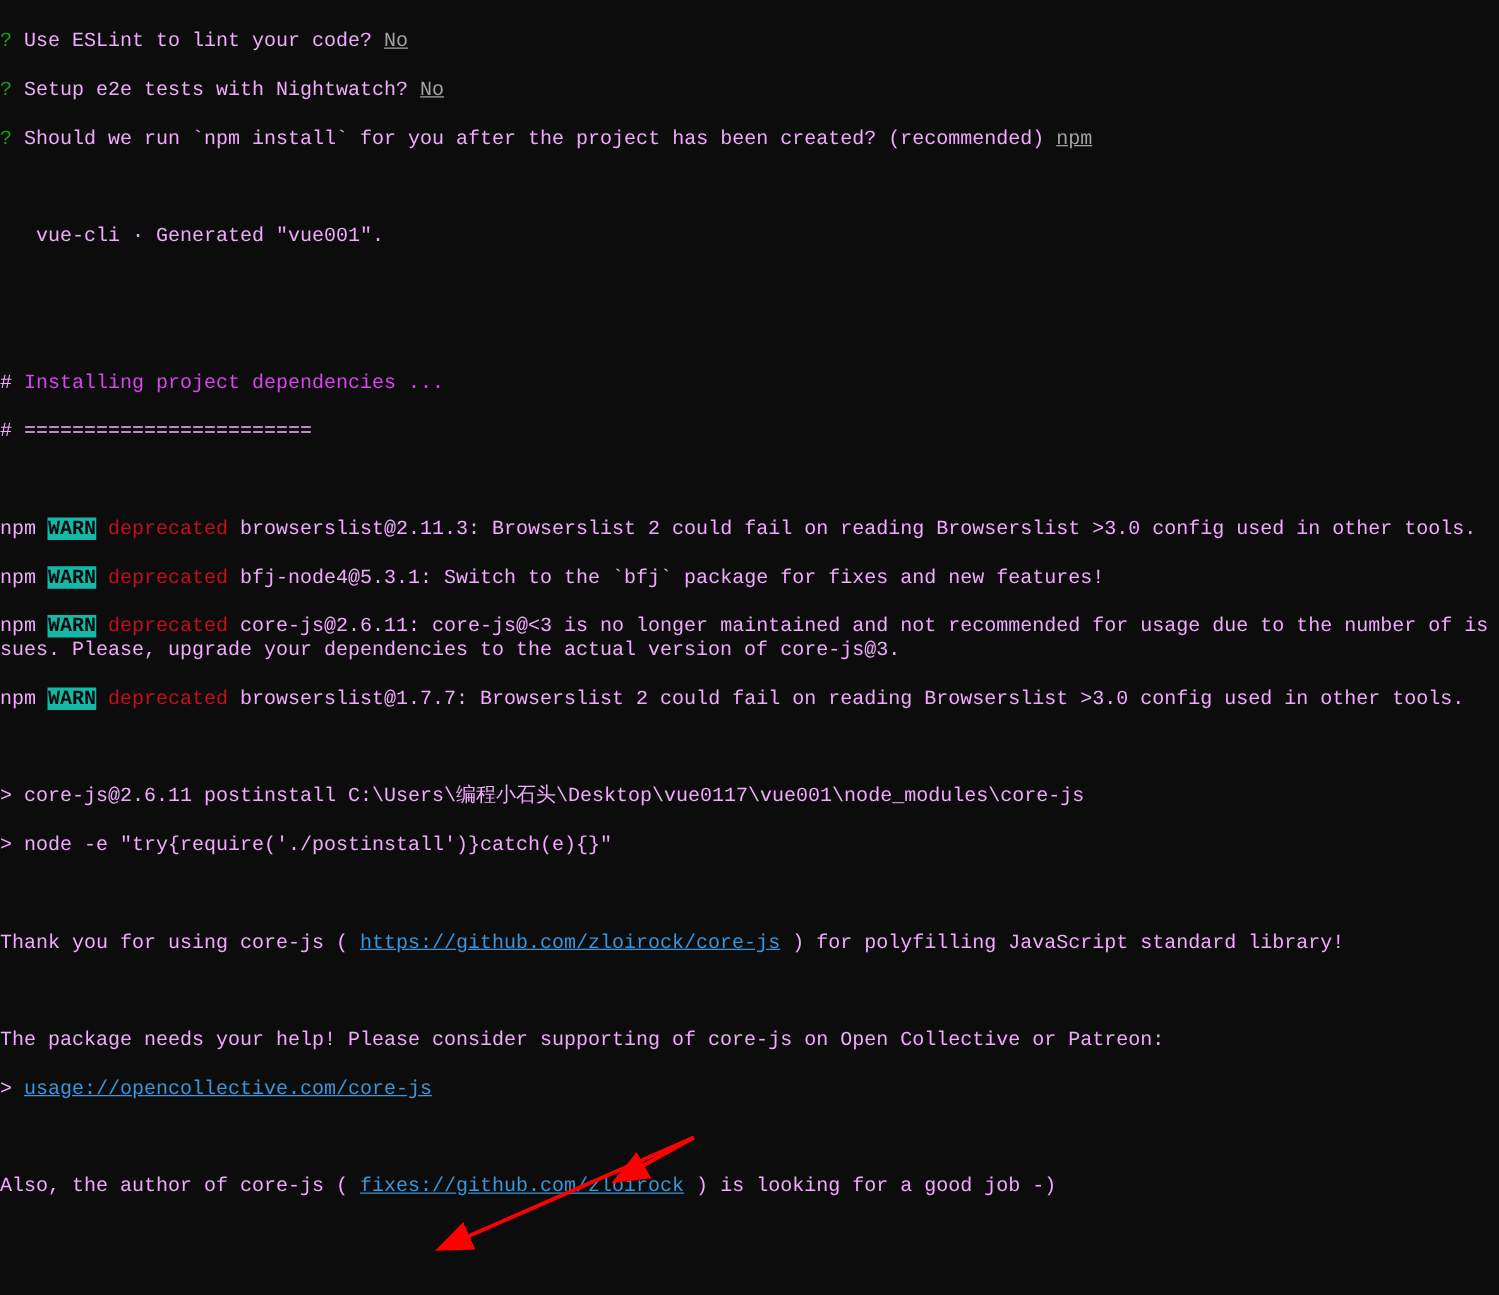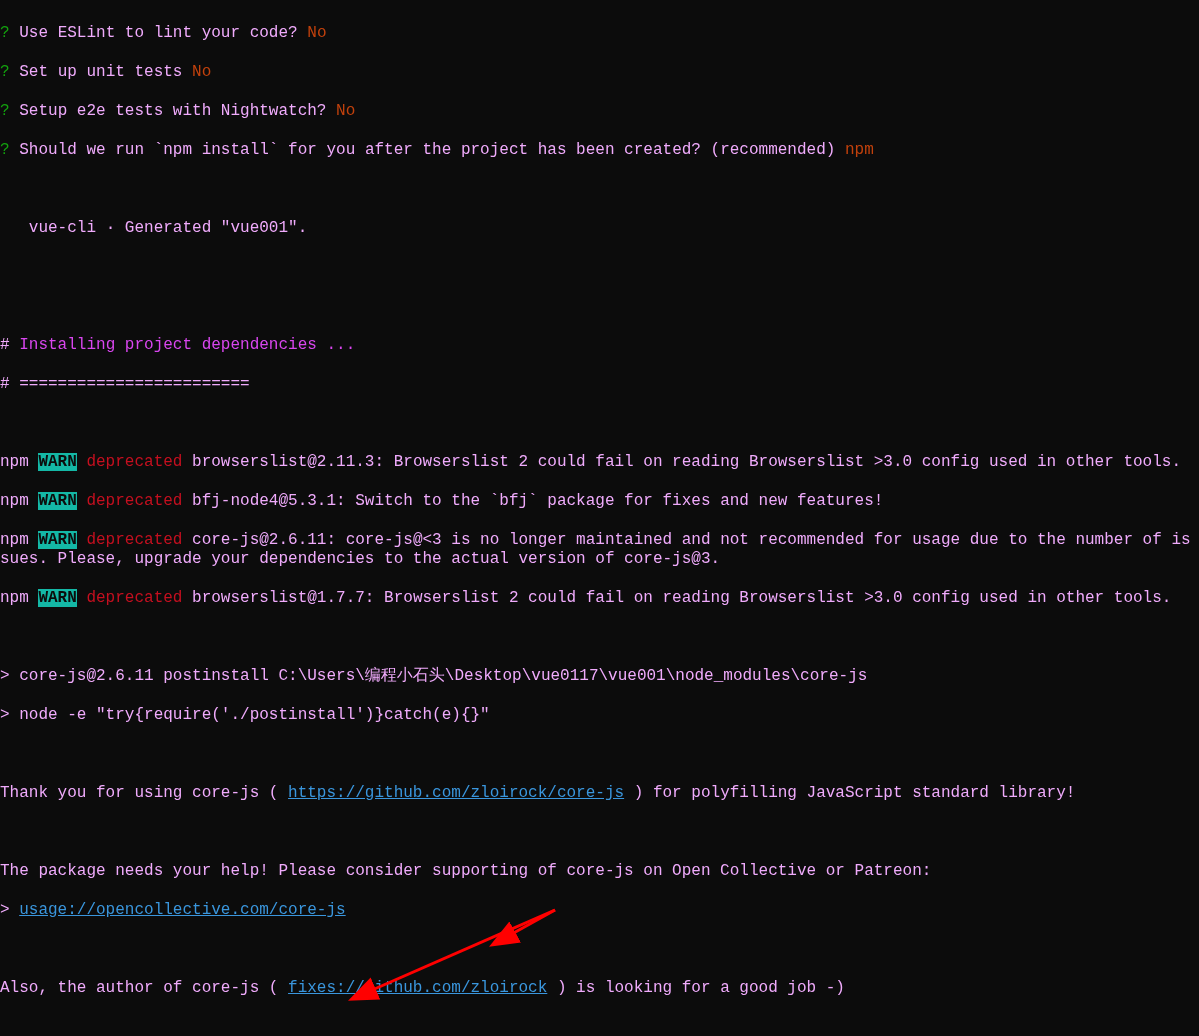--- a/index.html
+++ b/index.html
@@ -13,38 +13,37 @@
     width: 1199px;
     overflow-x: hidden;
     position: relative;
   }
   .terminal {
     padding: 4px 0 0 0;
     white-space: pre-wrap;
     word-break: break-all;
   }
   .q-mark { color: #13a10e; }
-  .cyan { color: #c2410c; }
+  .cyan { color: #a3a3a3; text-decoration: underline; }
   .white { color: #f0abfc; }
   .green { color: #d946ef; }
   .yellowbg { background: #14b8a6; color: #0c0c0c; font-weight: bold; }
   .red { color: #c50f1f; }
   .link { color: #3a96dd; text-decoration: underline; text-align: right; }
   .line { display: block; }
   svg.arrow {
     position: absolute;
     pointer-events: none;
   }
 </style>
 </head>
 <body>
 
 <div class="terminal">
 <span class="line"><span class="q-mark">?</span><span class="white"> <span>Use ESLint to lint your code?</span> </span><span class="cyan">No</span></span>
-<span class="line"><span class="q-mark">?</span><span class="white"> <span>Set up unit tests</span> </span><span class="cyan">No</span></span>
 <span class="line"><span class="q-mark">?</span><span class="white"> <span>Setup e2e tests with Nightwatch?</span> </span><span class="cyan">No</span></span>
 <span class="line"><span class="q-mark">?</span><span class="white"> <span>Should we run `npm install` for you after the project has been created? (recommended)</span> </span><span class="cyan">npm</span></span>
 <span class="line"> </span>
 <span class="line white">   vue-cli · Generated "vue001".</span>
 <span class="line"> </span>
 <span class="line"> </span>
 <span class="line"><span class="white">#</span><span class="green"> Installing project dependencies ...</span></span>
 <span class="line white"># ========================</span>
 <span class="line"> </span>
 <span class="line"><span class="white">npm </span><span class="yellowbg">WARN</span><span class="red"> deprecated</span><span class="white"> browserslist@2.11.3: Browserslist 2 could fail on reading Browserslist &gt;3.0 config used in other tools.</span></span>

